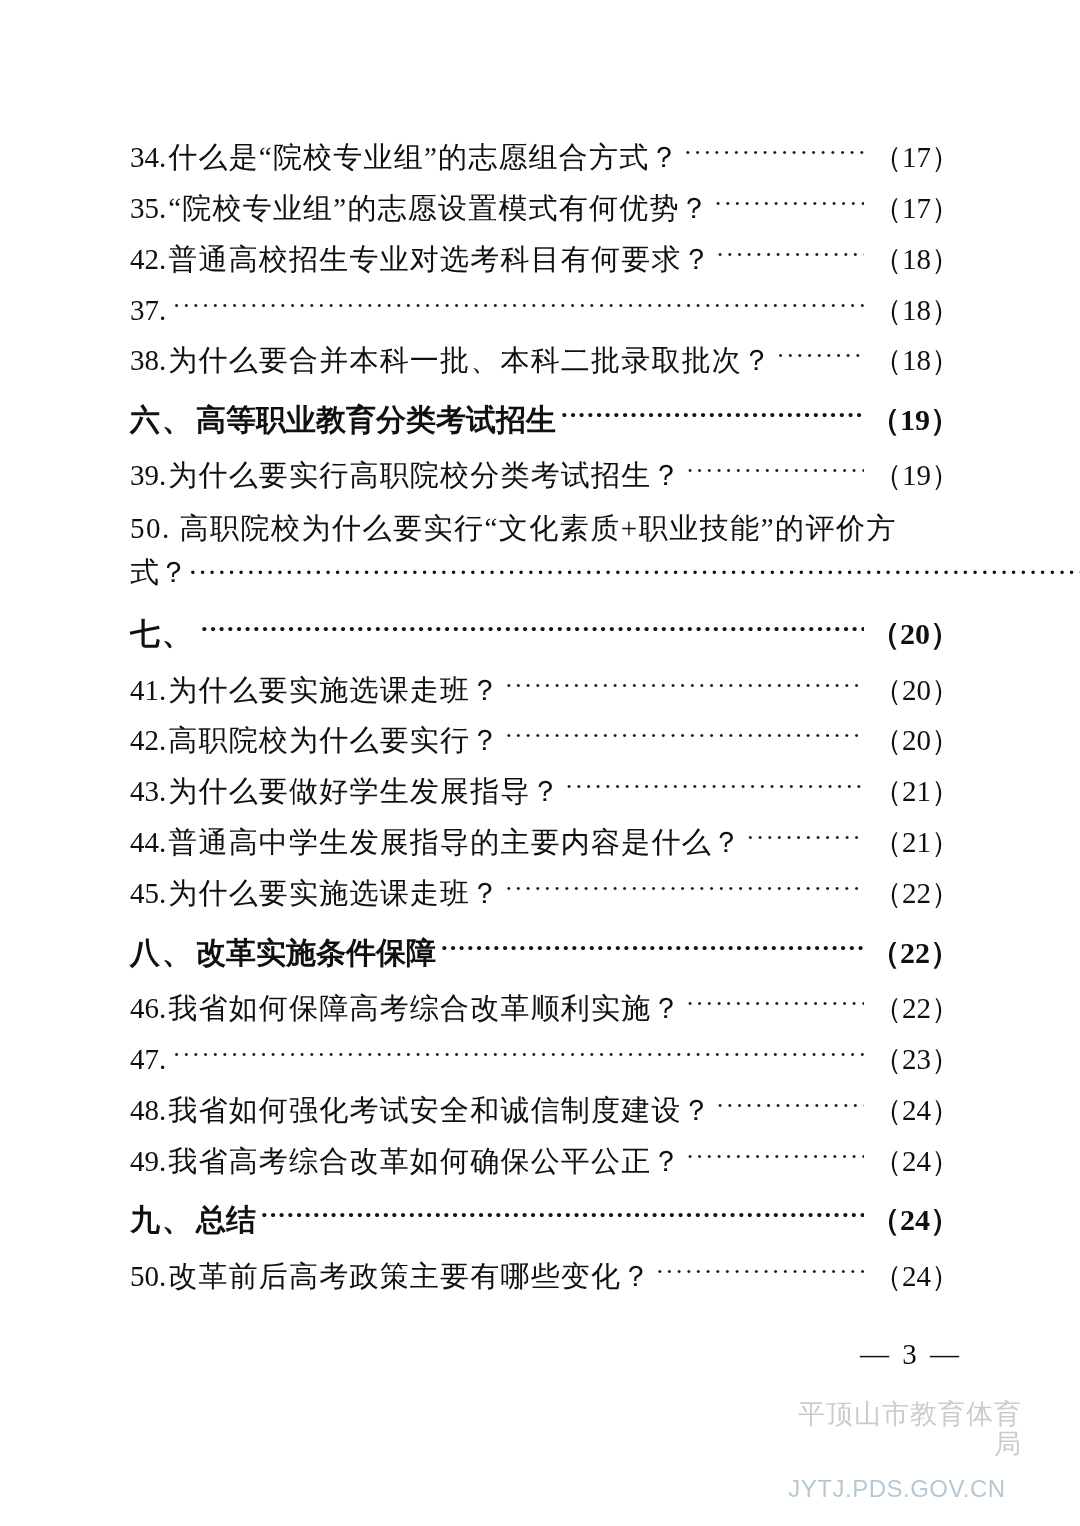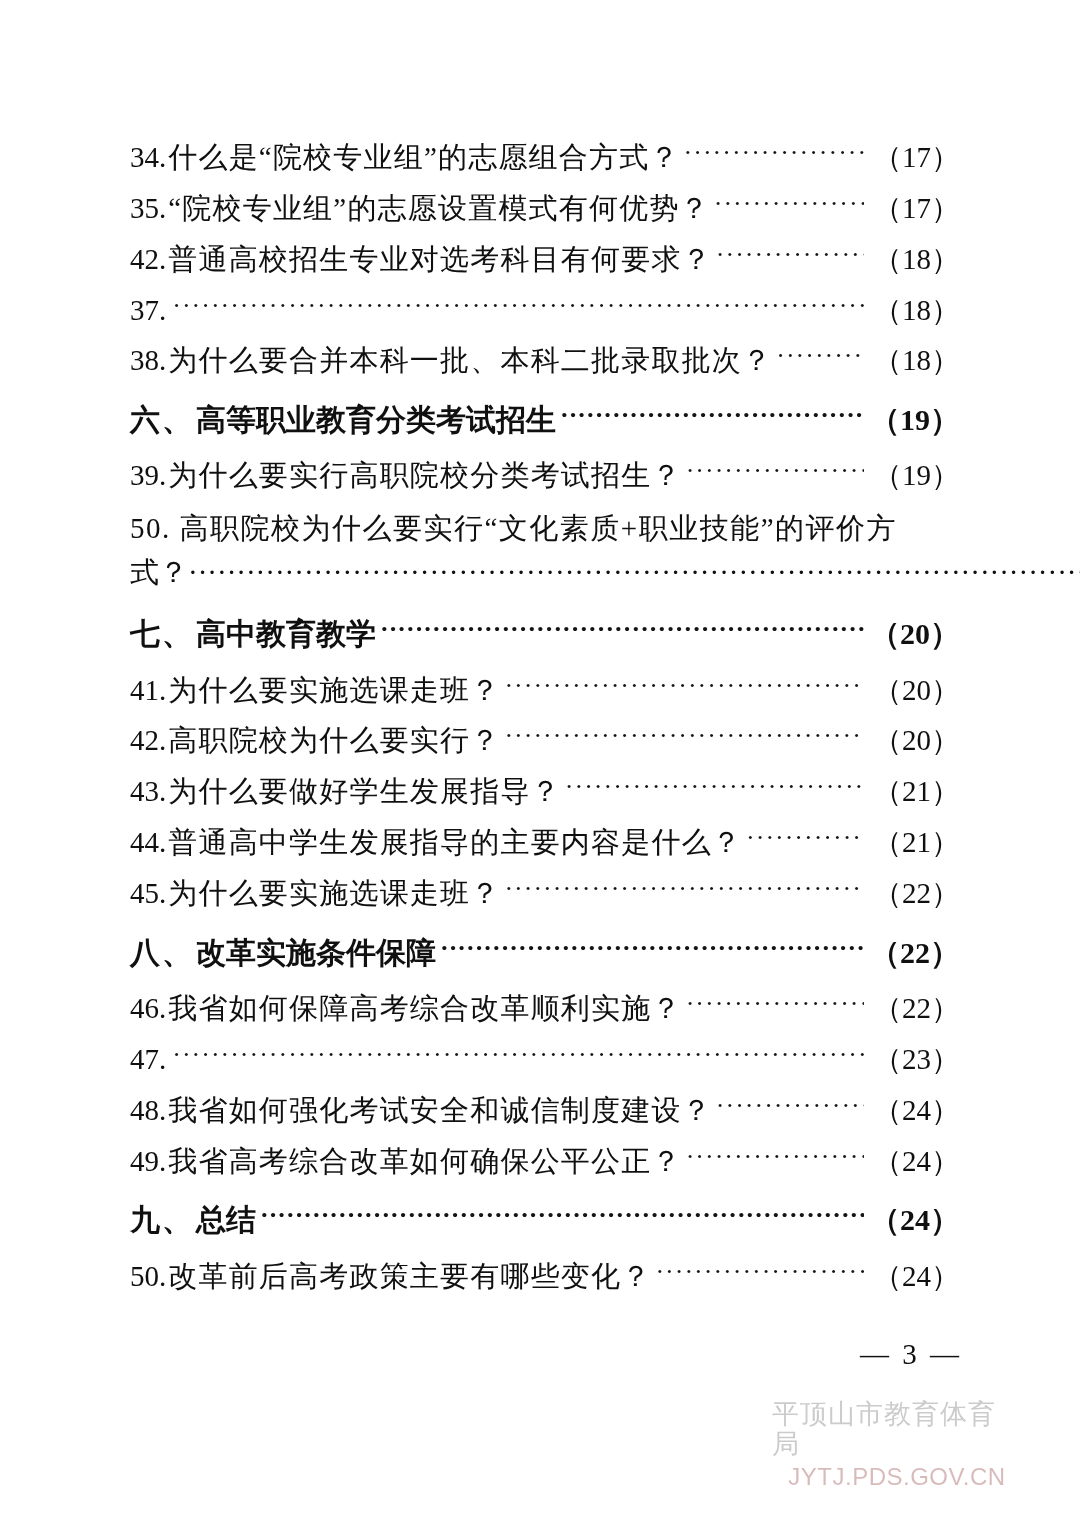--- a/index.html
+++ b/index.html
@@ -95,30 +95,30 @@
     bottom: 34px;
     width: 250px;
     height: 92px;
     opacity: 0.30;
     font-family: "Liberation Sans", sans-serif;
     color: #4a4a4a;
   }
   .watermark .wm-cn {
     font-size: 27px;
     letter-spacing: 1px;
-    text-align: left;
+    text-align: right;
     line-height: 1.1;
     color: #555;
   }
   .watermark .wm-url {
     font-size: 24px;
     text-align: center;
-    margin-top: 4px;
+    margin-top: 16px;
     letter-spacing: 0.5px;
-    color: #7f1d1d;
+    color: #0c4a6e;
   }
 </style>
 </head>
 <body>
 
 <div class="page">
 
   <div class="toc" id="toc-root">
       <div class="entry">
         <span class="num">34.</span>
@@ -163,21 +163,20 @@
       </div>
       <div class="wrapentry">
         <div class="line1">50. 高职院校为什么要实行“文化素质+职业技能”的评价方</div>
         <div class="line2">
           <span class="title">式？</span>
           <span class="leader">················································································································································································································································································································································································································</span>
         </div>
       </div>
       <div class="entry section">
         <span class="num">七、</span>
-        <span class="title">高中教育教学</span>
         <span class="leader">················································································································································································································································································································································································································</span>
         <span class="page-no">（20）</span>
       </div>
       <div class="entry">
         <span class="num">41.</span>
         <span class="title spaced"> 为什么要实施选课走班？</span>
         <span class="leader">················································································································································································································································································································································································································</span>
         <span class="page-no">（20）</span>
       </div>
       <div class="entry">

